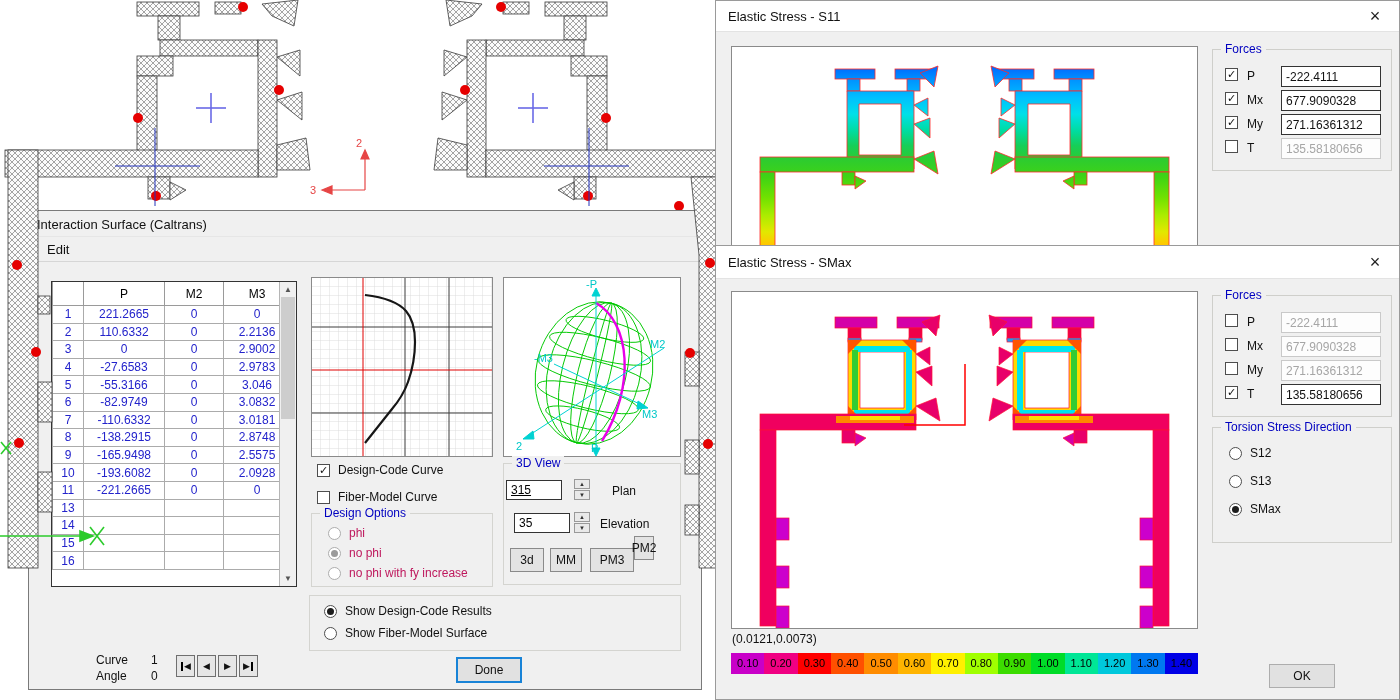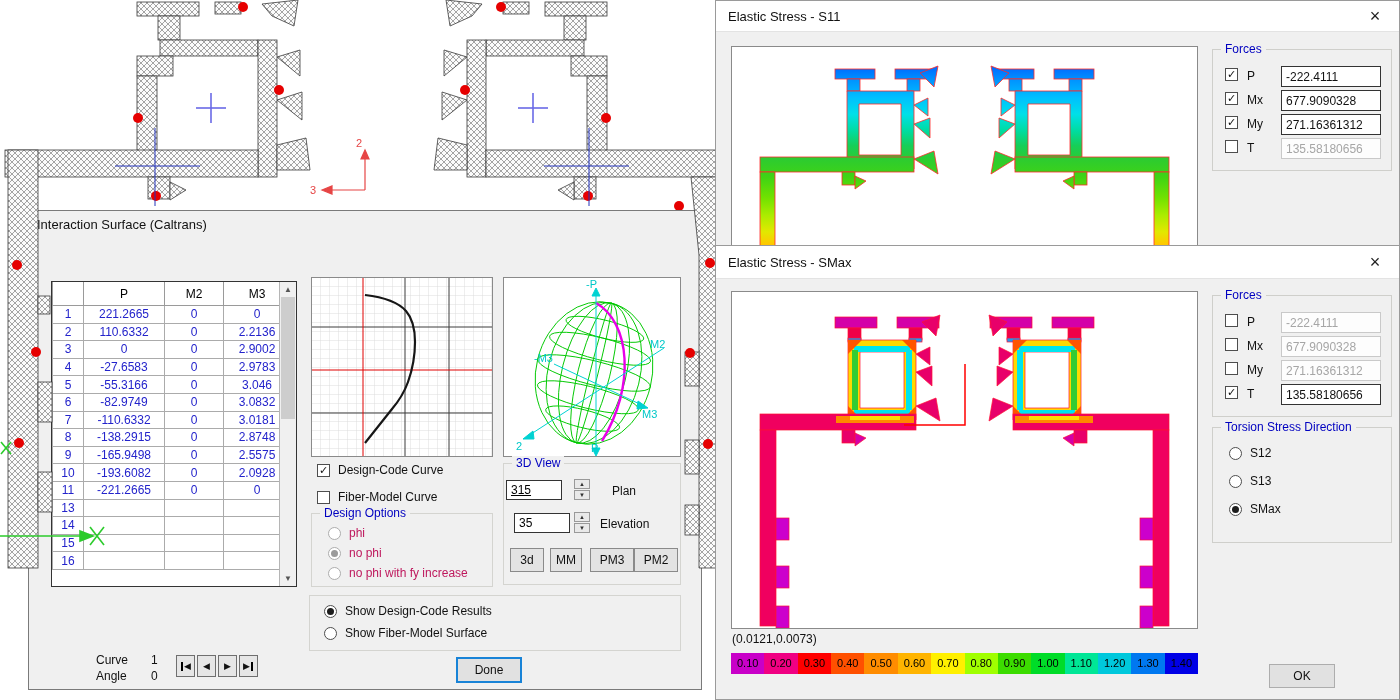--- a/index.html
+++ b/index.html
@@ -114,20 +114,23 @@
       <line x1="365" y1="190" x2="365" y2="152"></line>
       <polygon points="365,150 361,159 369,159"></polygon>
       <text x="356" y="147" font-size="11" stroke="none">2</text>
       <text x="310" y="194" font-size="11" stroke="none">3</text>
     </g>
     <circle cx="679" cy="206" r="5" fill="#E60000"></circle>
   </svg>
 
   <div class="dialog">
     <div class="dtitle">Interaction Surface (Caltrans)</div>
+    <div class="dmenu">
+      <span>Edit</span>
+    </div>
     <div class="dbody">
 
       <div class="tablewrap">
         <table class="grid">
           <thead>
             <tr>
               <th class="c0"></th>
               <th class="c1">P</th>
               <th class="c2">M2</th>
               <th class="c3">M3</th>
@@ -349,21 +352,21 @@
         <span class="lbl" style="left:108px;top:20px">Plan</span>
         <input class="spinval" style="left: 10px; top: 49px;" value="35">
         <div class="spin" style="left:70px;top:48px">
           <div>▲</div>
             <div>▼</div>
         </div>
         <span class="lbl" style="left:96px;top:53px">Elevation</span>
         <div class="btn" style="left:6px;top:84px;width:34px;height:24px">3d</div>
         <div class="btn" style="left:46px;top:84px;width:32px;height:24px">MM</div>
         <div class="btn" style="left:86px;top:84px;width:44px;height:24px">PM3</div>
-        <div class="btn" style="left:130px;top:84px;width:44px;height:24px">PM2</div>
+        <div class="btn" style="left:130px;top:72px;width:20px;height:24px">PM2</div>
       </div>
 
       <div class="group" style="left:280px;top:328px;width:372px;height:56px">
         <div class="ctlrow" style="left:14px;top:8px">
           <span class="radio sel"></span>
           <span class="txt">Show Design-Code Results</span>
         </div>
         <div class="ctlrow" style="left:14px;top:30px">
           <span class="radio"></span>
           <span class="txt">Show Fiber-Model Surface</span>

